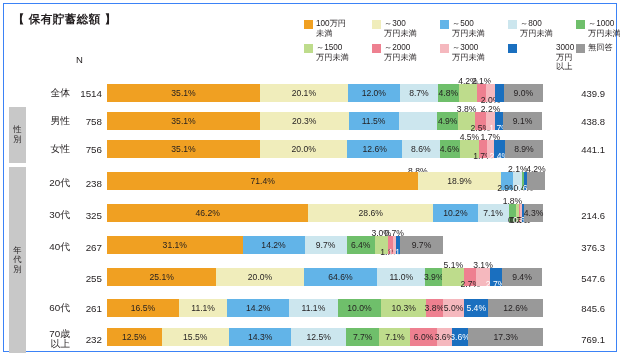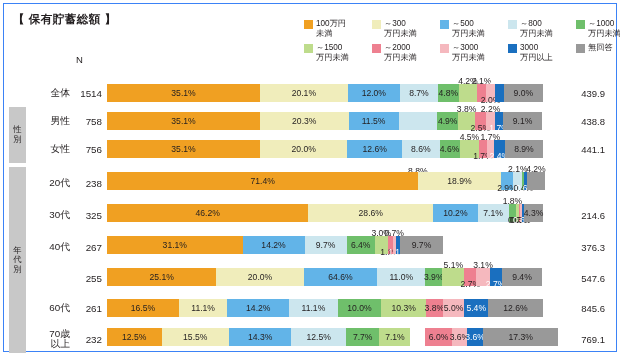--- a/index.html
+++ b/index.html
@@ -114,21 +114,21 @@
         <div class="legend-item" style="min-width: 62px;">
           <span class="legend-sw" style="background: rgb(238, 128, 144);"></span>
           <span class="legend-tx">～2000
 万円未満</span>
         </div>
         <div class="legend-item" style="min-width: 62px;">
           <span class="legend-sw" style="background: rgb(245, 184, 190);"></span>
           <span class="legend-tx">～3000
 万円未満</span>
         </div>
-        <div class="legend-item" style="min-width: 62px;">
+        <div class="legend-item" style="min-width: 62px; gap: 36px;">
           <span class="legend-sw" style="background: rgb(26, 111, 191);"></span>
           <span class="legend-tx">3000
 万円以上</span>
         </div>
         <div class="legend-item" style="min-width: 62px;">
           <span class="legend-sw" style="background: rgb(153, 153, 153);"></span>
           <span class="legend-tx">無回答</span>
         </div>
       </div>
   </div>
@@ -441,21 +441,21 @@
           </div>
           <div class="seg" style="background: rgb(204, 230, 238); flex: 0 0 12.5%;">
             <span class="seg-lab" style="top: 4px; left: 50%; transform: translateX(-50%);">12.5%</span>
           </div>
           <div class="seg" style="background: rgb(111, 191, 107); flex: 0 0 7.7%;">
             <span class="seg-lab" style="top: 4px; left: 50%; transform: translateX(-50%);">7.7%</span>
           </div>
           <div class="seg" style="background: rgb(190, 220, 140); flex: 0 0 7.1%;">
             <span class="seg-lab" style="top: 4px; left: 50%; transform: translateX(-50%);">7.1%</span>
           </div>
-          <div class="seg" style="background: rgb(238, 128, 144); flex: 0 0 6%; margin-left: 15px;">
+          <div class="seg" style="background: rgb(238, 128, 144); flex: 0 0 6%;">
             <span class="seg-lab" style="top: 4px; left: 50%; transform: translateX(-50%);">6.0%</span>
           </div>
           <div class="seg" style="background: rgb(245, 184, 190); flex: 0 0 3.6%;">
             <span class="seg-lab" style="top: 4px; left: 50%; transform: translateX(-50%);">3.6%</span>
           </div>
           <div class="seg" style="background: rgb(26, 111, 191); flex: 0 0 3.6%;">
             <span class="seg-lab white" style="top: 4px; left: 50%; transform: translateX(-50%);">3.6%</span>
           </div>
           <div class="seg" style="background: rgb(153, 153, 153); flex: 0 0 17.3%;">
             <span class="seg-lab" style="top: 4px; left: 50%; transform: translateX(-50%);">17.3%</span>

